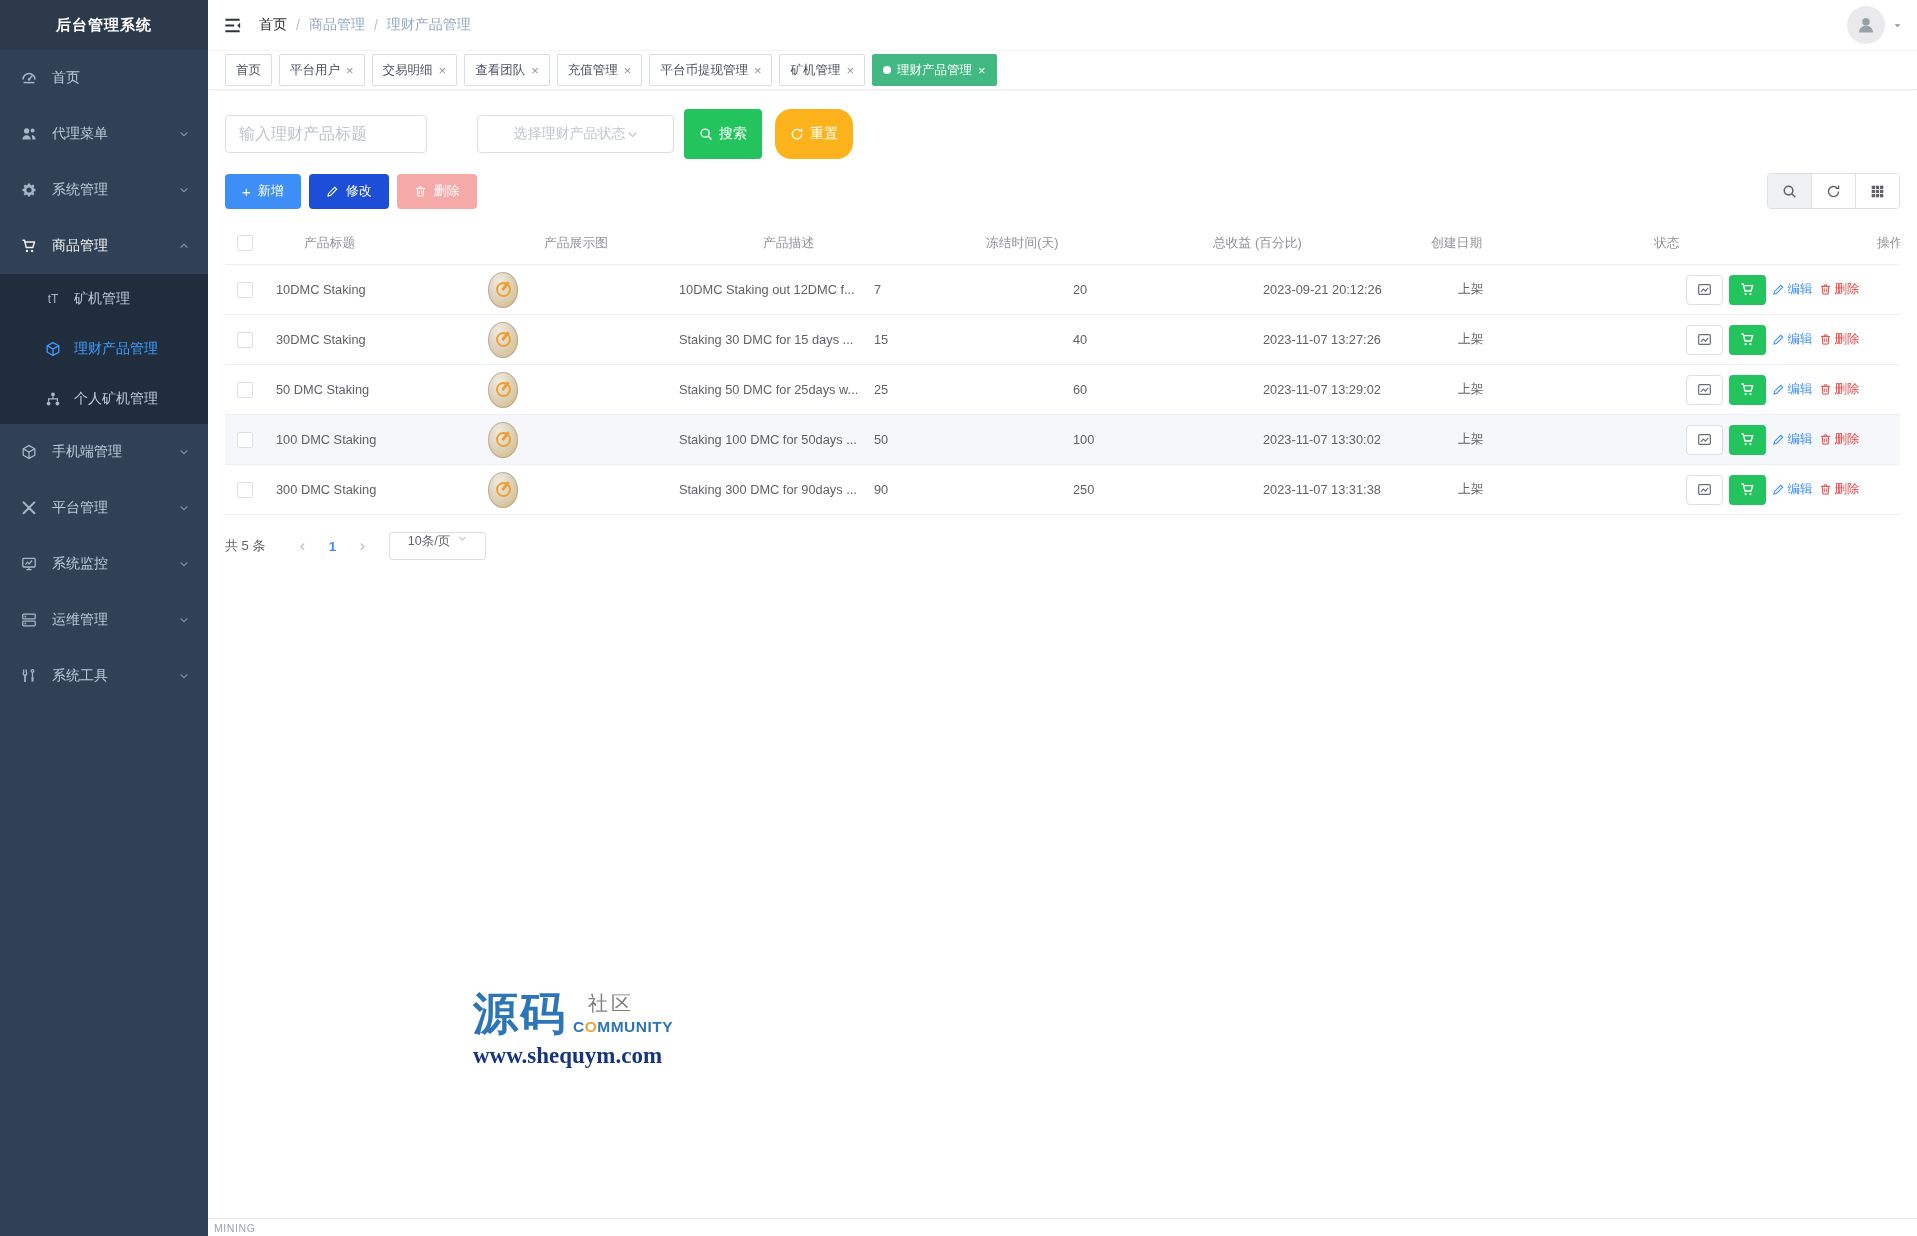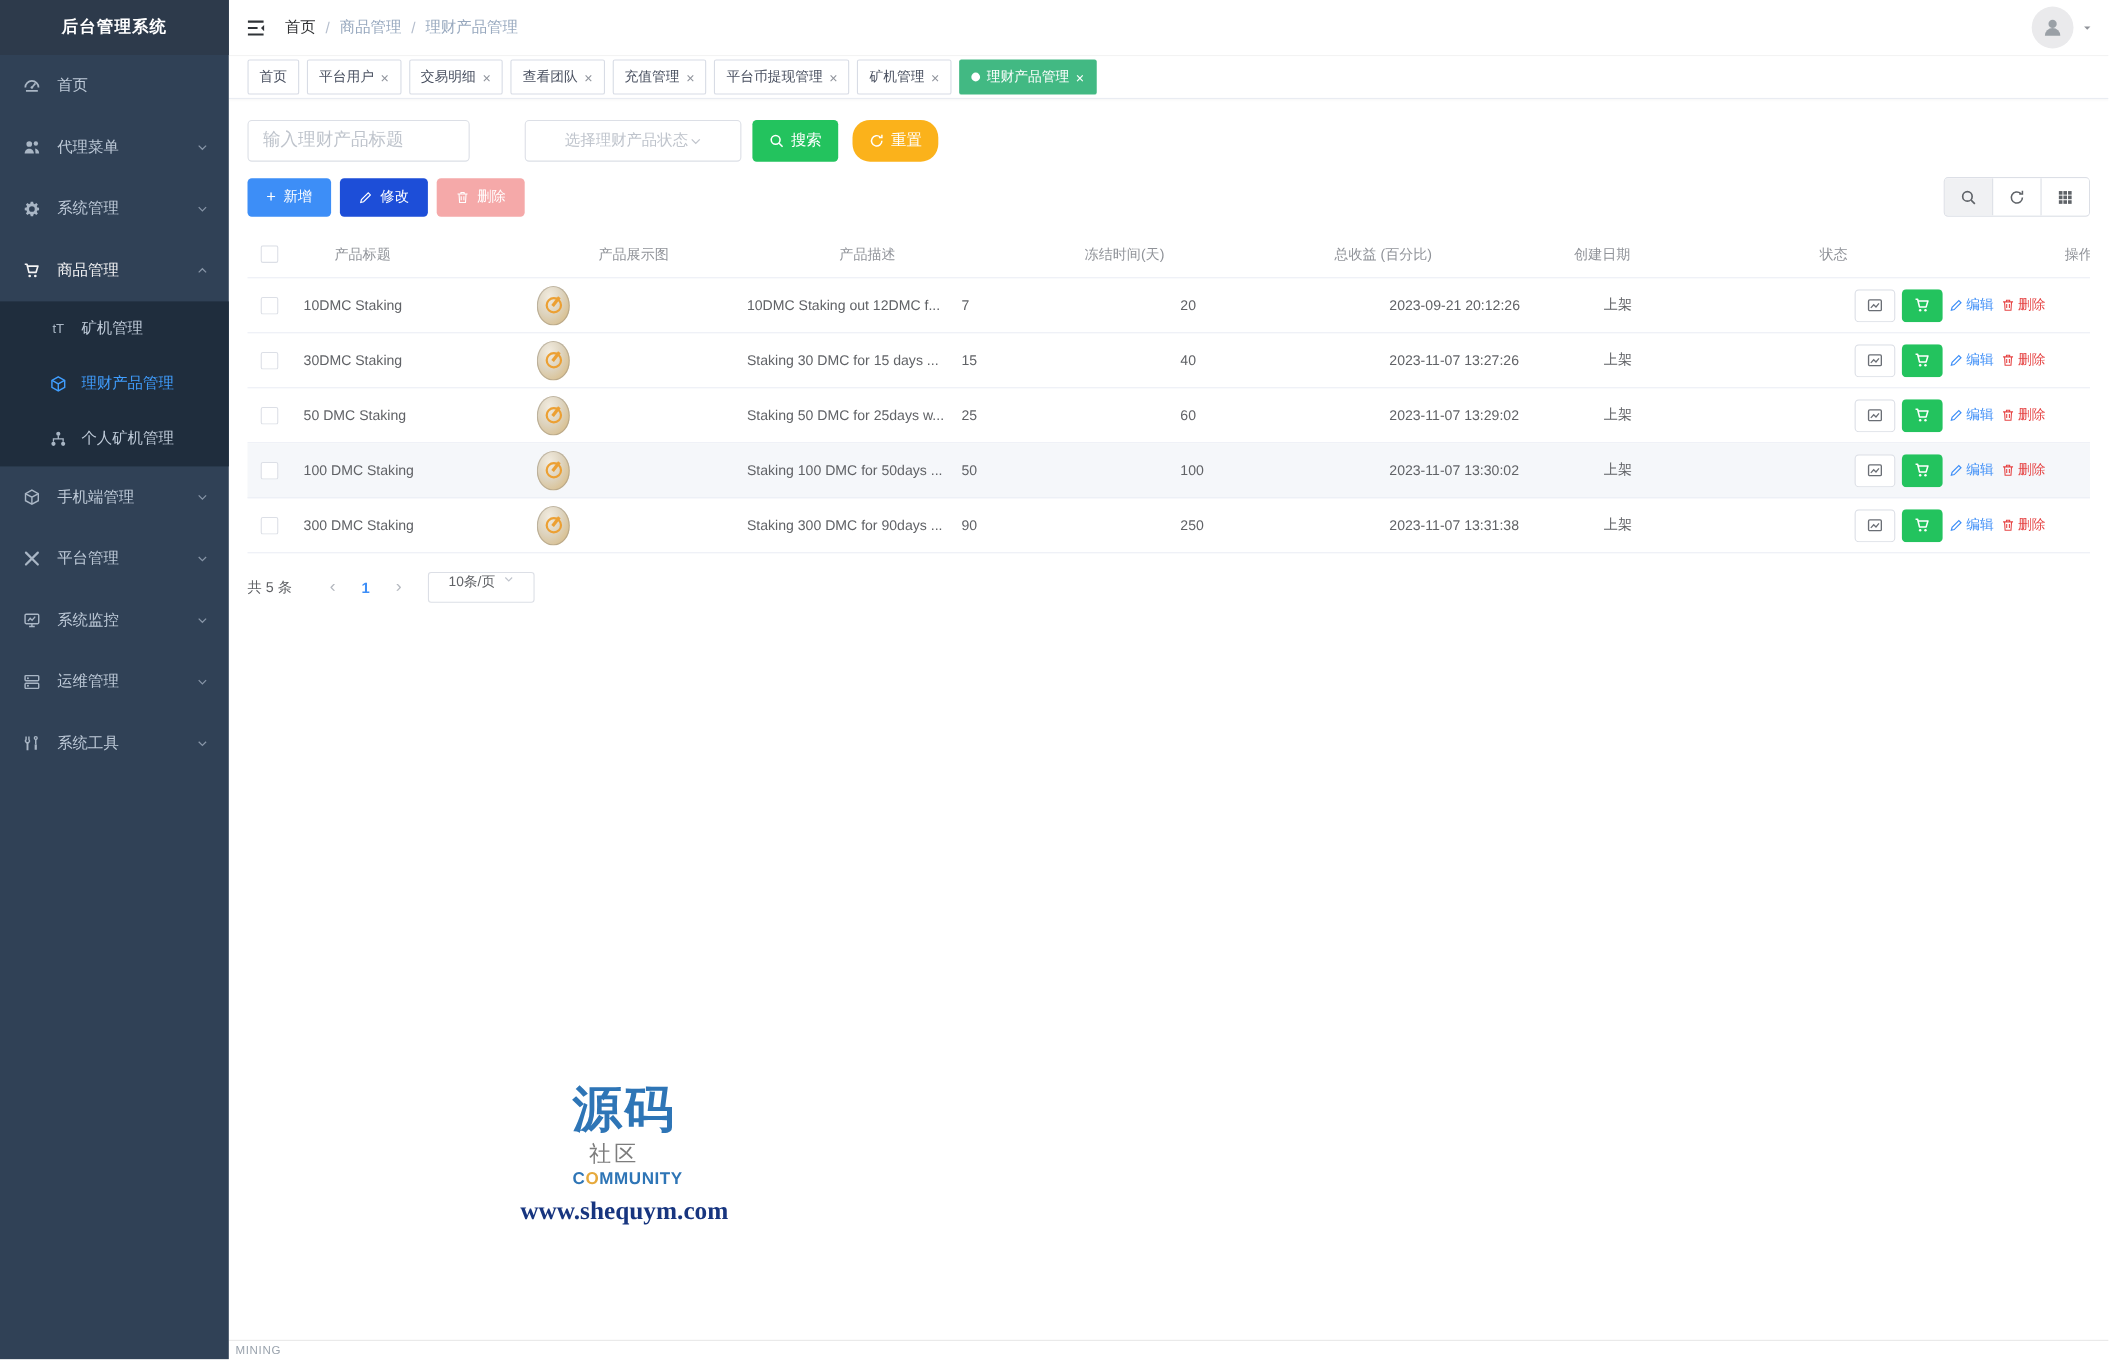--- a/index.html
+++ b/index.html
@@ -41,21 +41,21 @@
   .tag.active{background:#42b983;border-color:#42b983;color:#fff;}
   .tag.active .tag-x{color:#fff;}
   .dot{width:8px;height:8px;border-radius:50%;background:#fff;}
 
   .content{padding:19px 17px 0 17px;}
   .filter-row{display:flex;align-items:center;gap:10px;}
   .f-input{width:202px;height:38px;box-sizing:border-box;border:1px solid #dcdfe6;border-radius:4px;padding:0 13px;font-size:16px;color:#606266;outline:none;font-family:inherit;}
   .f-input::placeholder{color:#bfc4cc;}
   .f-select{width:197px;height:38px;box-sizing:border-box;border:1px solid #dcdfe6;border-radius:4px;display:flex;align-items:center;justify-content:center;padding:0 12px 0 13px;color:#bfc4cc;font-size:14px;cursor:pointer;margin-left:40px;}
   .sel-chev{width:13px;height:13px;color:#c0c4cc;}
-  .btn{height:38px;border:none;border-radius:4px;color:#fff;font-size:14px;display:inline-flex;align-items:center;gap:6px;padding:0 15px;cursor:pointer;font-family:inherit;}
+  .btn{height:50px;border:none;border-radius:4px;color:#fff;font-size:14px;display:inline-flex;align-items:center;gap:6px;padding:0 15px;cursor:pointer;font-family:inherit;}
   .btn-search{background:#23c35e;}
   .btn-reset{background:#fbb21b;margin-left:3px;border-radius:16px;}
   .btn .ic{width:14px;height:14px;color:#fff;}
 
   .action-row{margin-top:14px;display:flex;align-items:center;}
   .btn2{height:35px;border:none;border-radius:4px;color:#fff;font-size:13px;display:inline-flex;align-items:center;gap:7px;padding:0 17px;cursor:pointer;font-family:inherit;}
   .btn-add{background:#3d8ef7;}
   .btn-modify{background:#1d4ed8;margin-left:8px;}
   .btn-del{background:#f5a9a9;margin-left:8px;}
   .plus{font-size:15px;line-height:1;}
@@ -93,21 +93,21 @@
   
   .pager{display:flex;align-items:center;margin-top:17px;font-size:13px;color:#606266;}
   .pg-total{margin-right:22px;}
   .pg-arrow{width:30px;text-align:center;color:#b4b8bf;font-size:16px;cursor:pointer;}
   .pg-num{width:30px;text-align:center;color:#3d8ef7;font-weight:bold;font-size:13.5px;cursor:pointer;}
   .pg-size{margin-left:12px;width:97px;height:28px;box-sizing:border-box;border:1px solid #dcdfe6;border-radius:3px;display:flex;align-items:flex-start;justify-content:center;gap:7px;font-size:12.5px;color:#606266;cursor:pointer;}
   .pg-size .sel-chev{width:11px;height:11px;}
 
   
   .wm{position:absolute;left:265px;top:986px;}
-  .wm-top{display:flex;align-items:center;flex-direction:column;}
+  .wm-top{display:flex;align-items:flex-end;}
   .wm-ym{font-size:45px;line-height:1;font-weight:bold;color:#2e75b6;letter-spacing:2px;}
   .wm-right{display:flex;flex-direction:column;margin-left:6px;margin-top:4px;}
   .wm-sq{font-size:20px;font-weight:normal;color:#7d7d7d;letter-spacing:3px;margin-left:15px;}
   .wm-comm{font-size:15.5px;font-weight:bold;color:#2e75b6;letter-spacing:.5px;margin-top:1px;}
   .wm-comm .gold{color:#e6a93c;}
   .wm-url{margin-top:7px;font-family:"Liberation Serif","DejaVu Serif",serif;font-weight:bold;font-size:23px;color:#17357f;}
 
   
   .footer{position:absolute;left:0;right:0;bottom:0;height:17px;background:#fff;border-top:1px solid #e8e8e8;display:flex;align-items:center;padding-left:6px;font-size:10.5px;color:#9aa3ad;letter-spacing:.6px;}
 </style>

